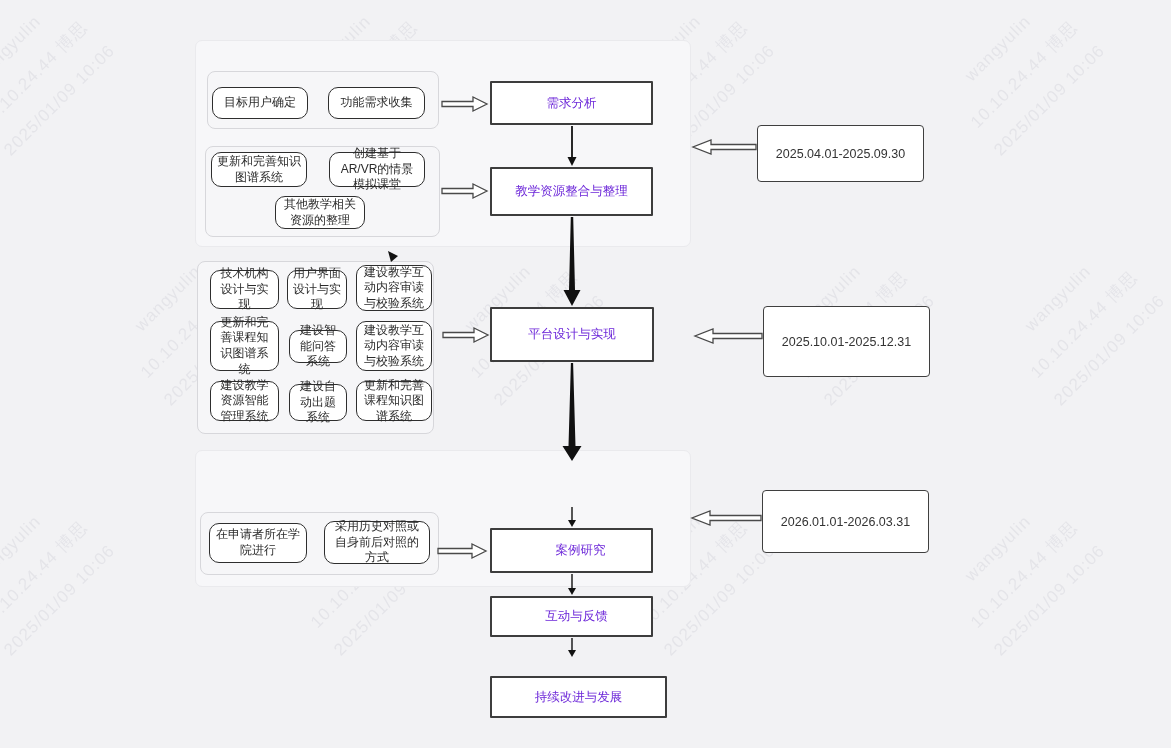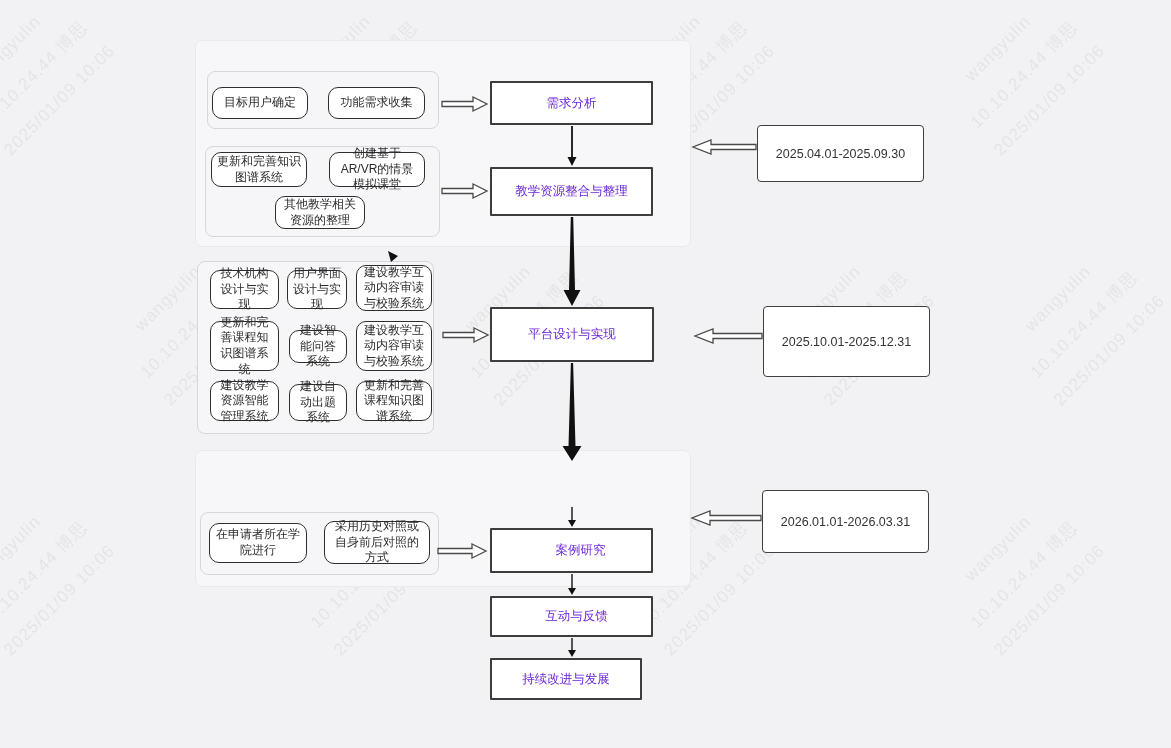--- a/index.html
+++ b/index.html
@@ -125,21 +125,21 @@
   <div class="fbox" style="left:490px;top:307px;width:164px;height:55px;">平台设计与实现</div>
   <div class="dbox" style="left:763px;top:306px;width:167px;height:71px;">2025.10.01-2025.12.31</div>
 
   <div class="group" style="left:200px;top:512px;width:237px;height:61px;"></div>
   <div class="sbox" style="left:209px;top:523px;width:98px;height:40px;">在申请者所在学院进行</div>
   <div class="sbox" style="left:324px;top:521px;width:106px;height:43px;">采用历史对照或自身前后对照的方式</div>
   <div class="fbox" style="left:490px;top:528px;width:163px;height:45px;padding-left:24px;">案例研究</div>
   <div class="dbox" style="left:762px;top:490px;width:167px;height:63px;">2026.01.01-2026.03.31</div>
 
   <div class="fbox" style="left:490px;top:596px;width:163px;height:41px;padding-left:16px;">互动与反馈</div>
-  <div class="fbox" style="left:490px;top:658px;width:152px;height:42px;">持续改进与发展</div>
+  <div class="fbox" style="left:490px;top:676px;width:177px;height:42px;">持续改进与发展</div>
 
   <svg id="arrows" viewBox="0 0 1171 748" xmlns="http://www.w3.org/2000/svg">
 
     <path d="M442,101.5 H473 V97 L487,104 L473,111 V106.5 H442 Z" fill="#ffffff" stroke="#4a4a4a" stroke-width="1.3"></path>
     <path d="M442,188.5 H473 V184 L487,191 L473,198 V193.5 H442 Z" fill="#ffffff" stroke="#4a4a4a" stroke-width="1.3"></path>
     <path d="M443,332.5 H474 V328 L488,335 L474,342 V337.5 H443 Z" fill="#ffffff" stroke="#4a4a4a" stroke-width="1.3"></path>
     <path d="M438,548.5 H472 V544 L486,551 L472,558 V553.5 H438 Z" fill="#ffffff" stroke="#4a4a4a" stroke-width="1.3"></path>
 
     <path d="M756,144.5 H711 V140 L693,147 L711,154 V149.5 H756 Z" fill="#ffffff" stroke="#4a4a4a" stroke-width="1.3"></path>
     <path d="M762,333.5 H713 V329 L695,336 L713,343 V338.5 H762 Z" fill="#ffffff" stroke="#4a4a4a" stroke-width="1.3"></path>

